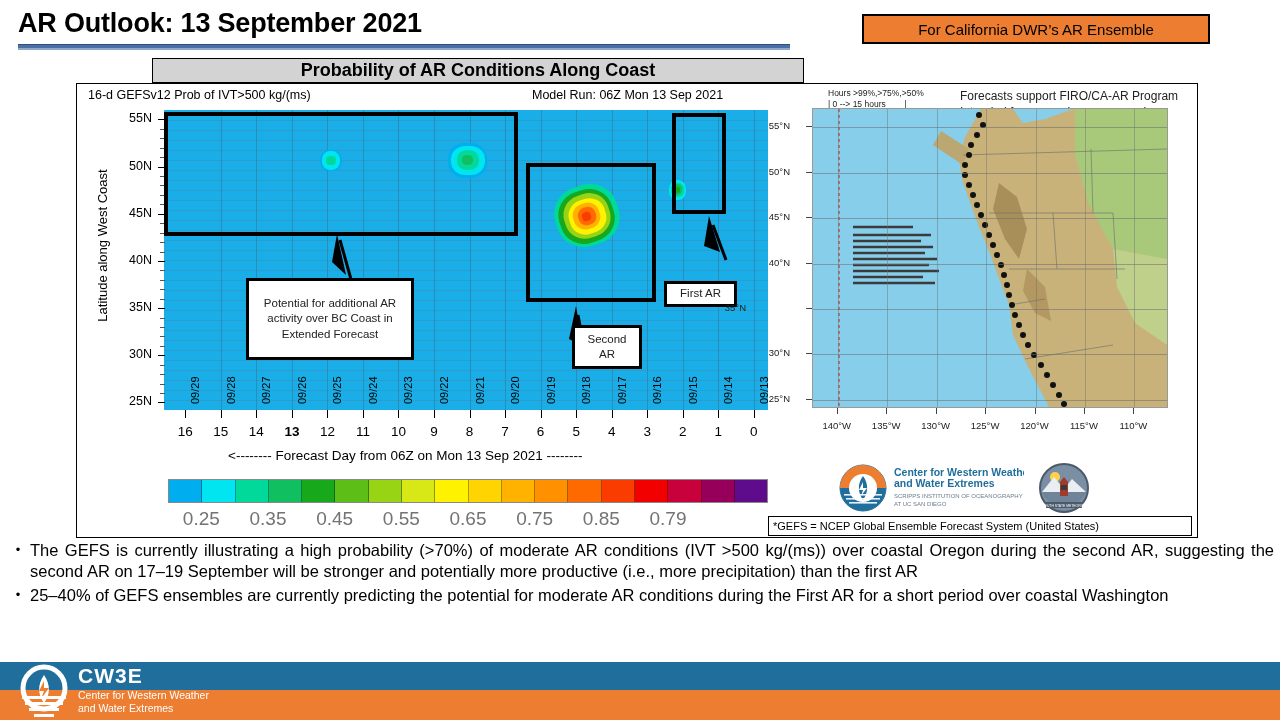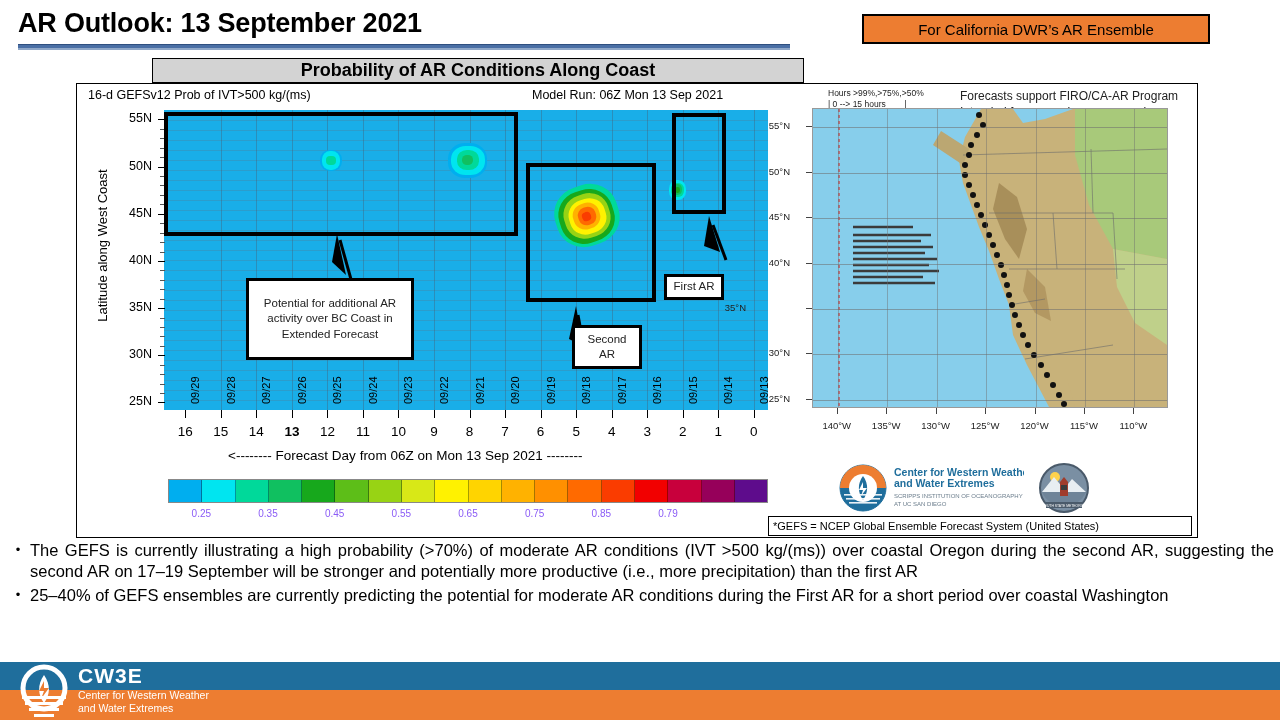--- a/index.html
+++ b/index.html
@@ -94,21 +94,21 @@
     font-size:11.5px;color:#222;text-align:center;
     display:flex;align-items:center;justify-content:center;
     line-height:1.32; box-sizing:border-box; padding:2px 4px;
   }
   .hilite{position:absolute;border:4px solid #000;box-sizing:border-box;}
 
   
   #cbar-wrap{left:168px;top:479px;width:600px;height:24px;border:1px solid #888;box-sizing:border-box;display:flex;}
   #cbar-wrap div{flex:1 1 auto;height:100%;border-right:1px solid rgba(0,0,0,.35);}
   #cbar-wrap div:last-child{border-right:none;}
-  .cblab{position:absolute;top:508px;font-size:10px;color:#8b5cf6;text-align:center;width:46px;}
+  .cblab{position:absolute;top:508px;font-size:19px;color:#737373;text-align:center;width:46px;}
 
   
   #map-head-left{left:828px;top:88px;font-size:8.5px;color:#222;line-height:1.35;white-space:pre;}
   #map-head-right{left:960px;top:88px;font-size:12px;color:#222;line-height:1.35;white-space:pre;}
 
   #map-plot{
     left:812px;top:108px;width:356px;height:300px;
     background:#87CEEB;border:1px solid #999;box-sizing:border-box;overflow:hidden;
   }
   .mgrid-h{position:absolute;left:0;width:100%;height:1px;background:rgba(110,110,110,.55);}
@@ -338,21 +338,21 @@
   <polygon points="173,124 182,165 168,152" fill="#000"></polygon>
   <line x1="176" y1="130" x2="190" y2="180" stroke="#000" stroke-width="3"></line>
   <polygon points="412,196 419,236 405,229" fill="#000"></polygon>
   <line x1="414" y1="205" x2="420" y2="238" stroke="#000" stroke-width="3"></line>
   <polygon points="545,106 556,142 540,136" fill="#000"></polygon>
   <line x1="549" y1="115" x2="562" y2="150" stroke="#000" stroke-width="3"></line>
 </svg>
 
 <div class="abs annbox" style="left:246px;top:278px;width:168px;height:82px;">Potential for additional AR activity over BC Coast in Extended Forecast</div>
 <div class="abs annbox" style="left:536px;top:325px;width:70px;height:44px;margin-left:36px;">Second AR</div>
-<div class="abs annbox" style="left:664px;top:274px;width:60px;height:26px;">First AR</div>
+<div class="abs annbox" style="left:664px;top:281px;width:73px;height:26px;">First AR</div>
 
 <div class="abs" id="cbar-wrap">
     <div style="background: rgb(0, 174, 239);"></div>
     <div style="background: rgb(0, 229, 240);"></div>
     <div style="background: rgb(0, 217, 154);"></div>
     <div style="background: rgb(16, 192, 96);"></div>
     <div style="background: rgb(23, 168, 28);"></div>
     <div style="background: rgb(93, 190, 24);"></div>
     <div style="background: rgb(152, 211, 20);"></div>
     <div style="background: rgb(216, 232, 23);"></div>

